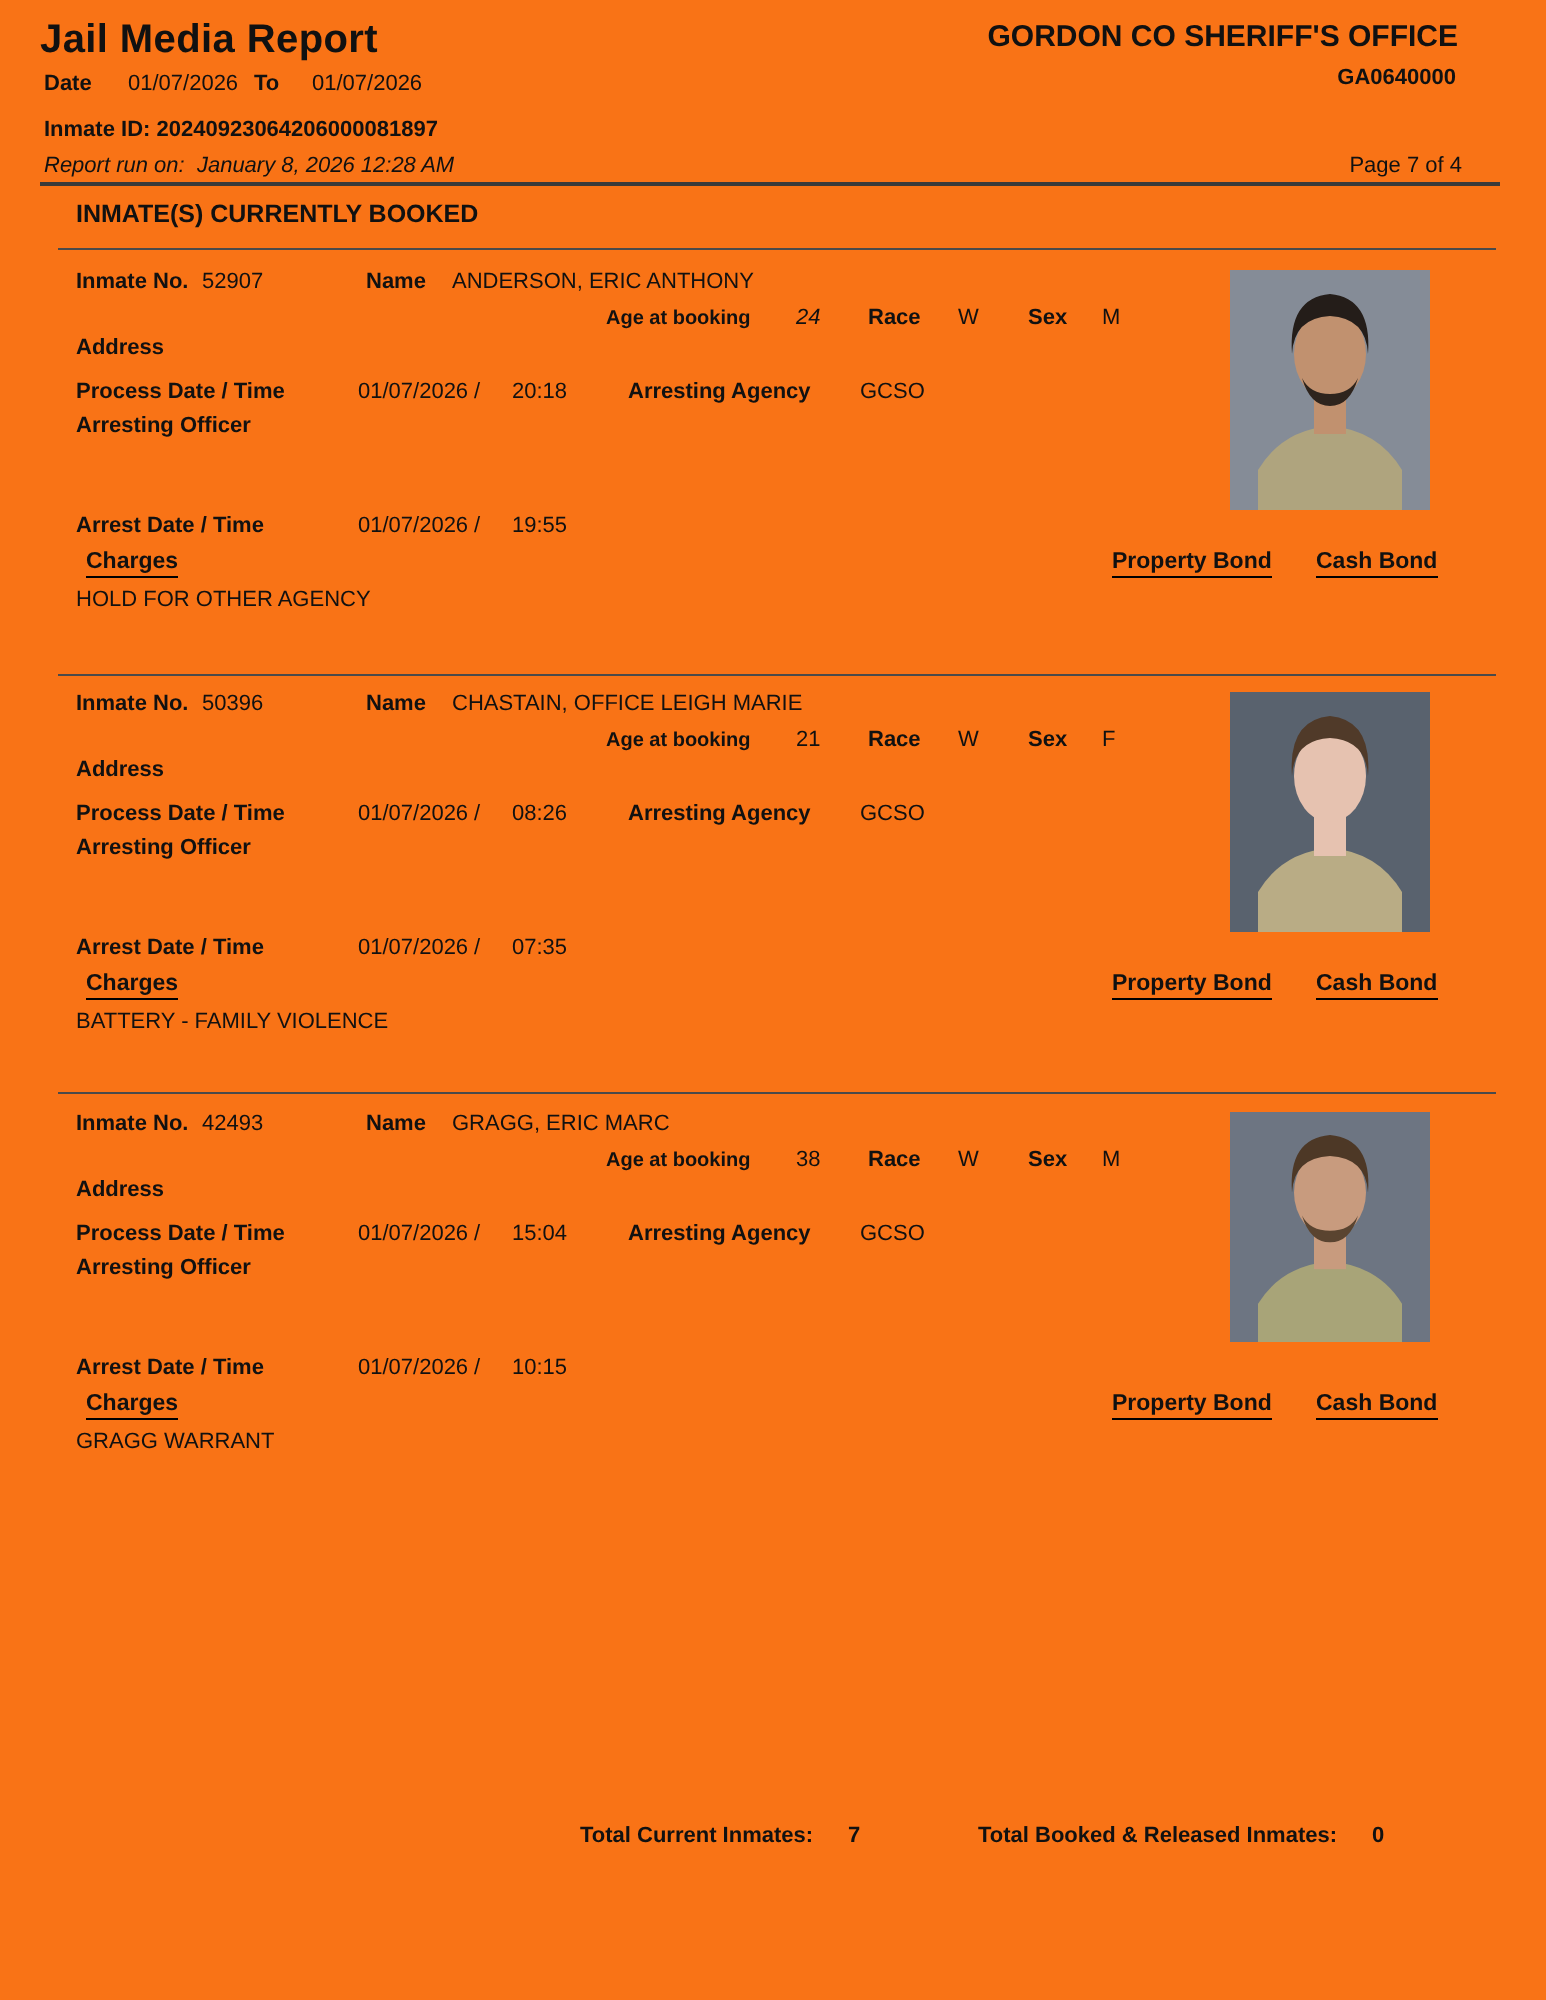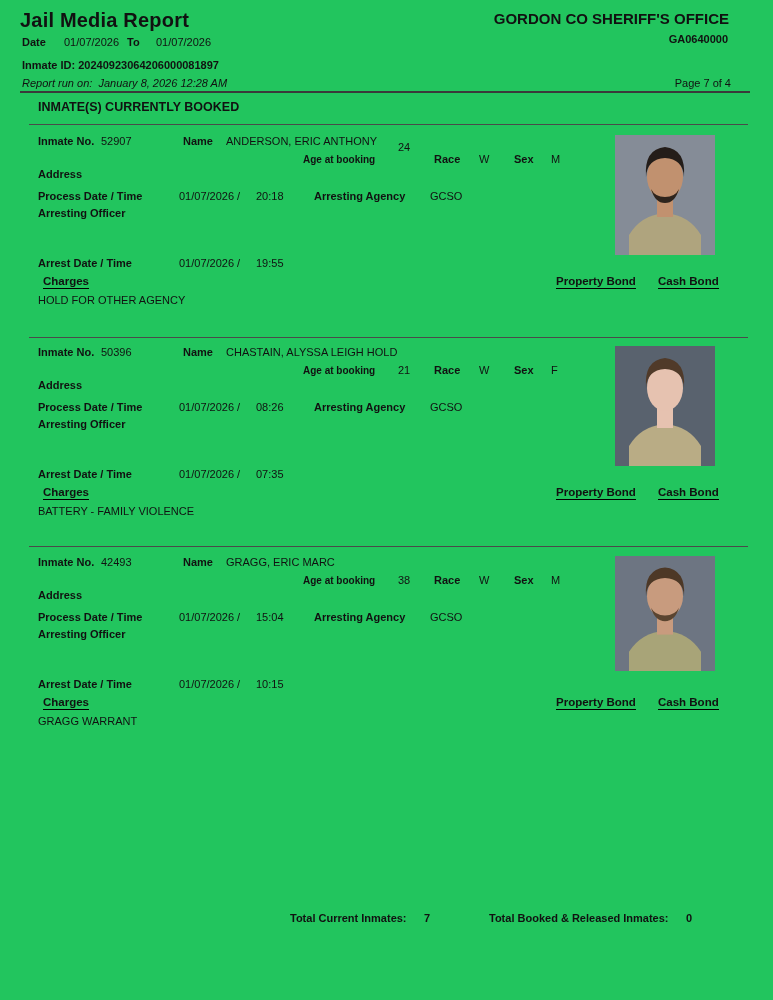--- a/index.html
+++ b/index.html
@@ -1,20 +1,20 @@
 <!DOCTYPE html>
 <html><head>
 <meta charset="utf-8">
 <style>
   html,body{margin:0;padding:0;background:#e9e9e9;}
   .page{
     position:relative;
     width:773px;height:1000px;
     margin:0 auto;
-    background:#22c55e;
+    background:#f97316;
     font-family:"Liberation Sans","DejaVu Sans",sans-serif;
     color:#111;
     overflow:hidden;
   }
   .abs{position:absolute;white-space:nowrap;}
   .b{font-weight:700;}
   .it{font-style:italic;}
   .fs11{font-size:11px;}
   .fs10{font-size:10px;}
   .fs12{font-size:12.5px;}
@@ -53,21 +53,21 @@
   <div class="abs b fs12" style="left:38px;top:100px;">INMATE(S) CURRENTLY BOOKED</div>
   <div class="hr-thin" style="top:124px;"></div>
 
   <div class="record" style="top:135px;">
     <div class="abs b fs11" style="left:38px;top:0;">Inmate No.</div>
     <div class="abs fs11" style="left:101px;top:0;">52907</div>
     <div class="abs b fs11" style="left:183px;top:0;">Name</div>
     <div class="abs fs11" style="left:226px;top:0;">ANDERSON, ERIC ANTHONY</div>
 
     <div class="abs b fs10" style="left:303px;top:19px;">Age at booking</div>
-    <div class="abs fs11" style="left:398px;top:6px;">24</div>
+    <div class="abs fs11" style="left:398px;top:18px;font-style:italic;">24</div>
     <div class="abs b fs11" style="left:434px;top:18px;">Race</div>
     <div class="abs fs11" style="left:479px;top:18px;">W</div>
     <div class="abs b fs11" style="left:514px;top:18px;">Sex</div>
     <div class="abs fs11" style="left:551px;top:18px;">M</div>
 
     <div class="abs b fs11" style="left:38px;top:33px;">Address</div>
     <div class="abs fs11" style="left:110px;top:33px;"></div>
 
     <div class="abs b fs11" style="left:38px;top:55px;">Process Date / Time</div>
     <div class="abs fs11" style="left:179px;top:55px;">01/07/2026</div>
@@ -98,21 +98,21 @@
       <path d="M36,54 Q40,68 50,68 Q60,68 64,54 Q60,62 50,62 Q40,62 36,54 Z" fill="#2e241d"></path>
     </svg>
   </div>
 
   <div class="hr-thin" style="top:337px;"></div>
 
   <div class="record" style="top:346px;">
     <div class="abs b fs11" style="left:38px;top:0;">Inmate No.</div>
     <div class="abs fs11" style="left:101px;top:0;">50396</div>
     <div class="abs b fs11" style="left:183px;top:0;">Name</div>
-    <div class="abs fs11" style="left:226px;top:0;">CHASTAIN, ALYSSA LEIGH HOLD</div>
+    <div class="abs fs11" style="left:226px;top:0;">CHASTAIN, OFFICE LEIGH MARIE</div>
 
     <div class="abs b fs10" style="left:303px;top:19px;">Age at booking</div>
     <div class="abs fs11" style="left:398px;top:18px;">21</div>
     <div class="abs b fs11" style="left:434px;top:18px;">Race</div>
     <div class="abs fs11" style="left:479px;top:18px;">W</div>
     <div class="abs b fs11" style="left:514px;top:18px;">Sex</div>
     <div class="abs fs11" style="left:551px;top:18px;">F</div>
 
     <div class="abs b fs11" style="left:38px;top:33px;">Address</div>
     <div class="abs fs11" style="left:110px;top:33px;"></div>

